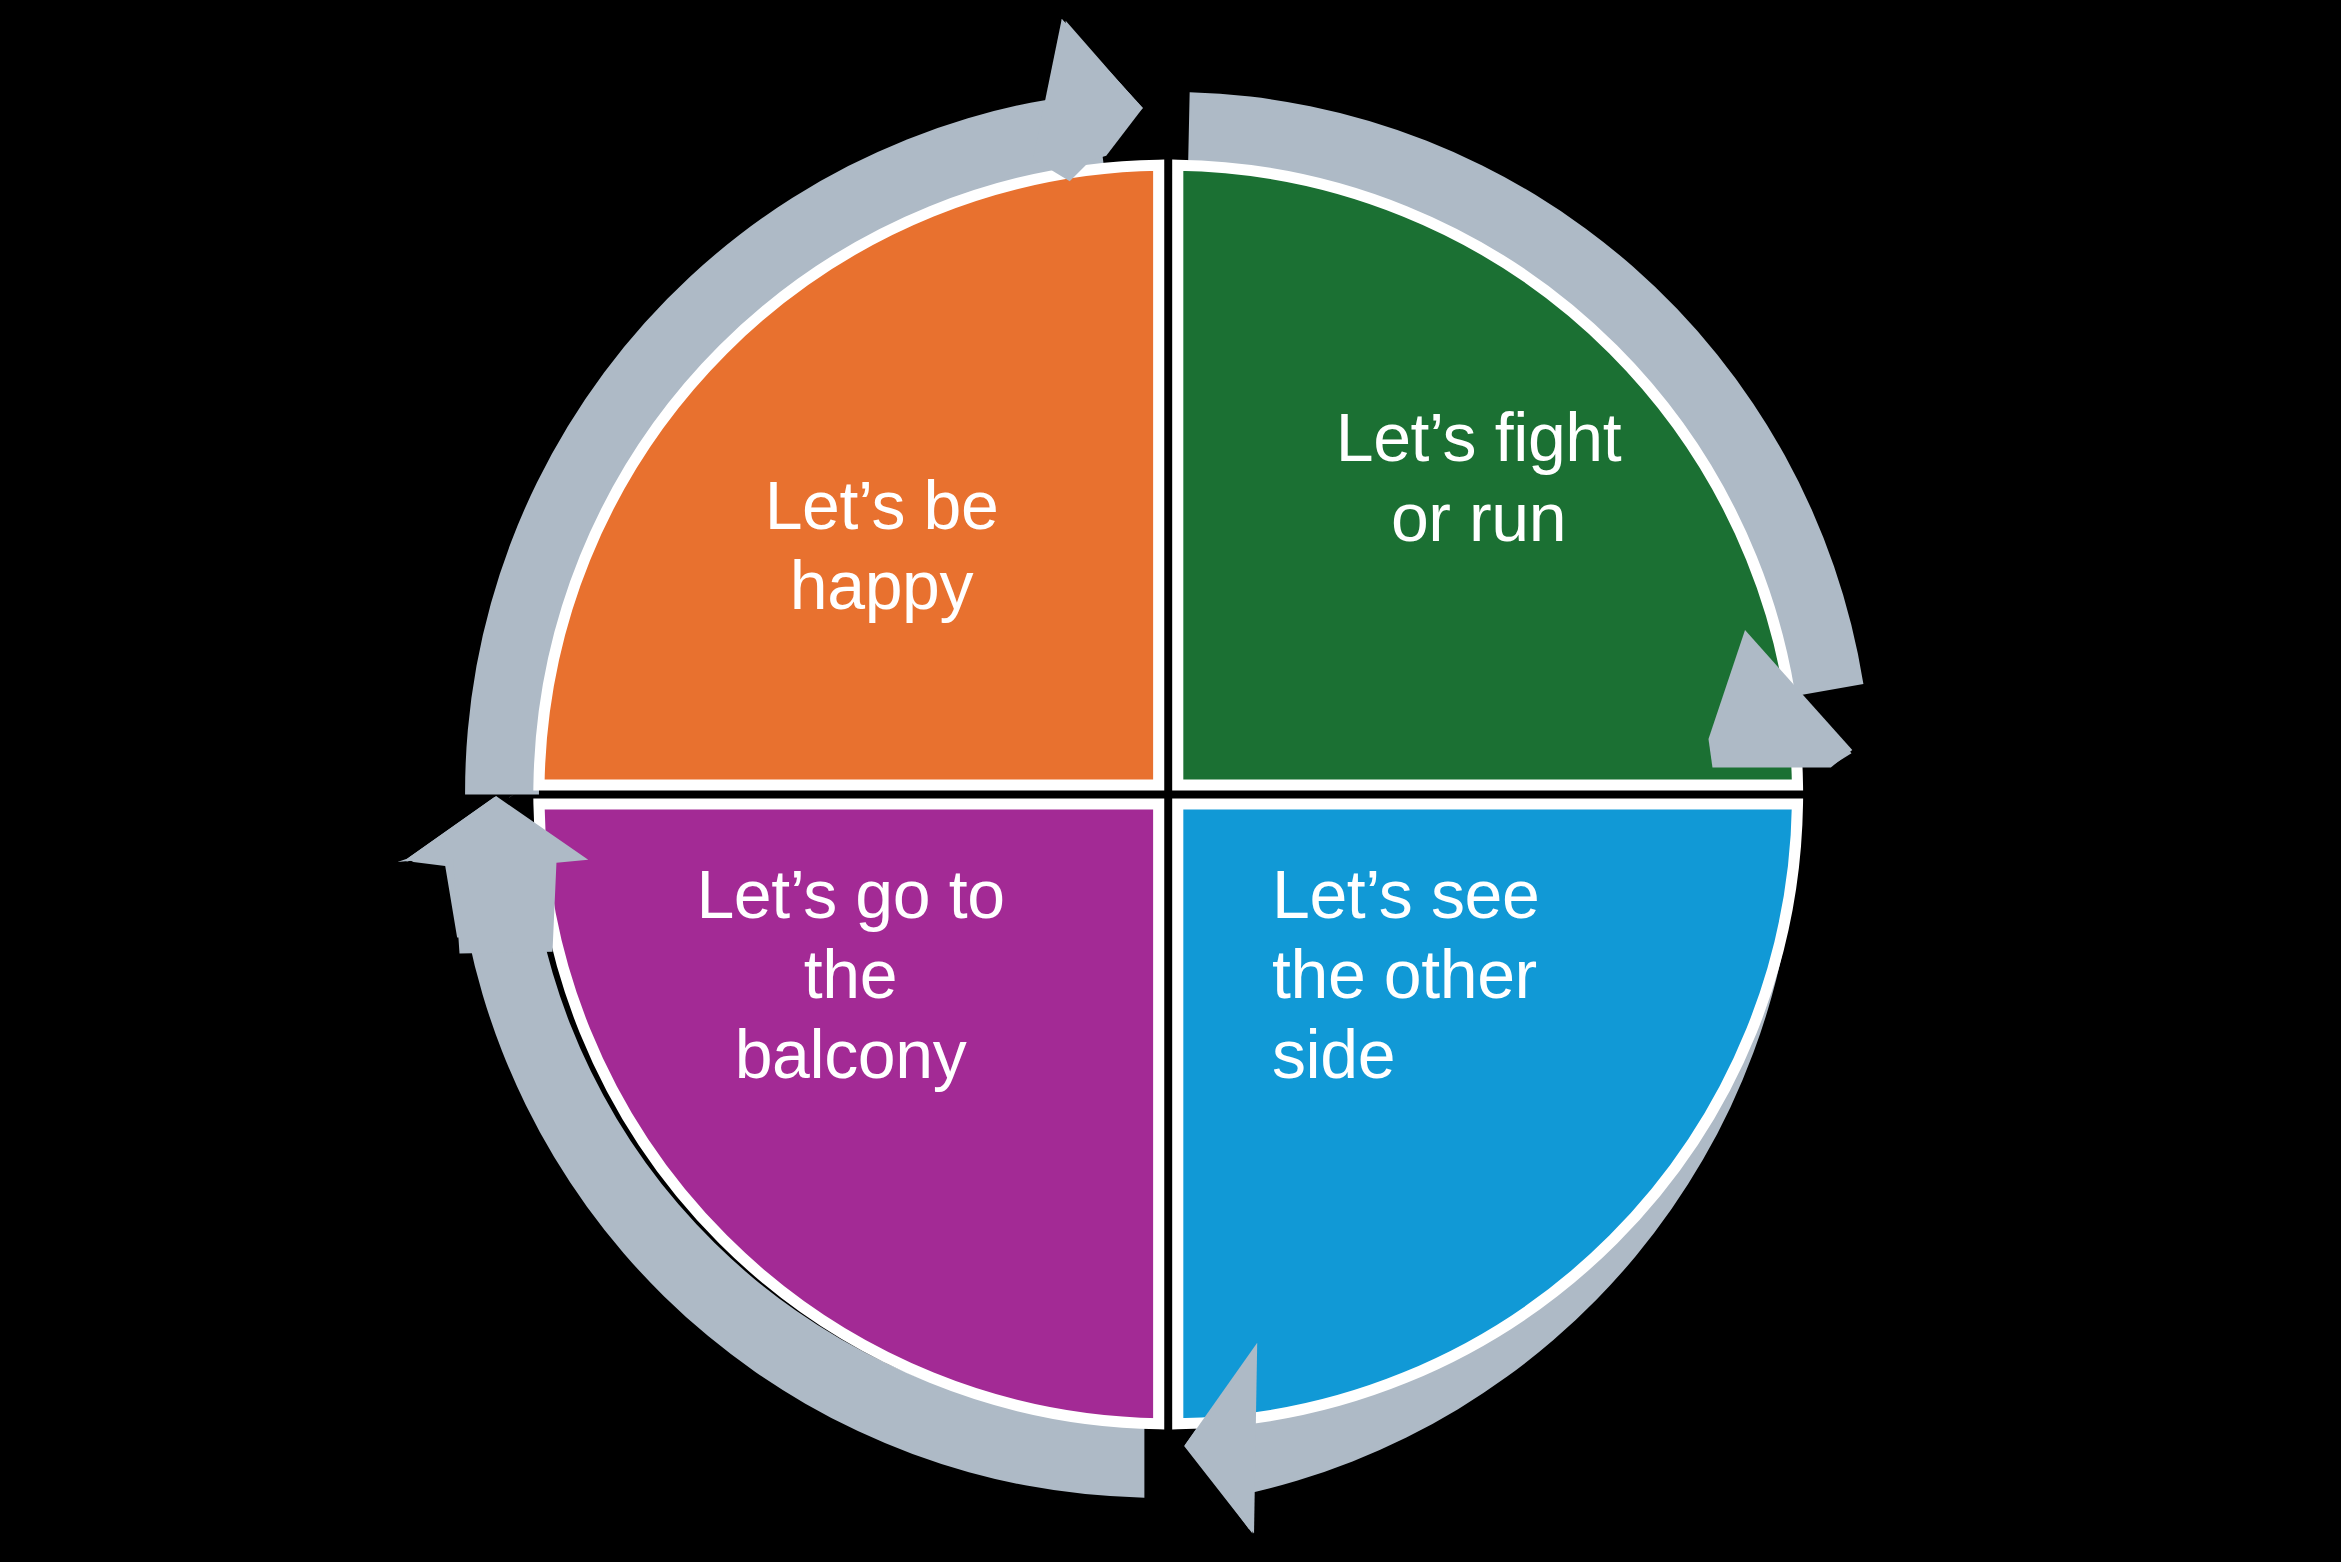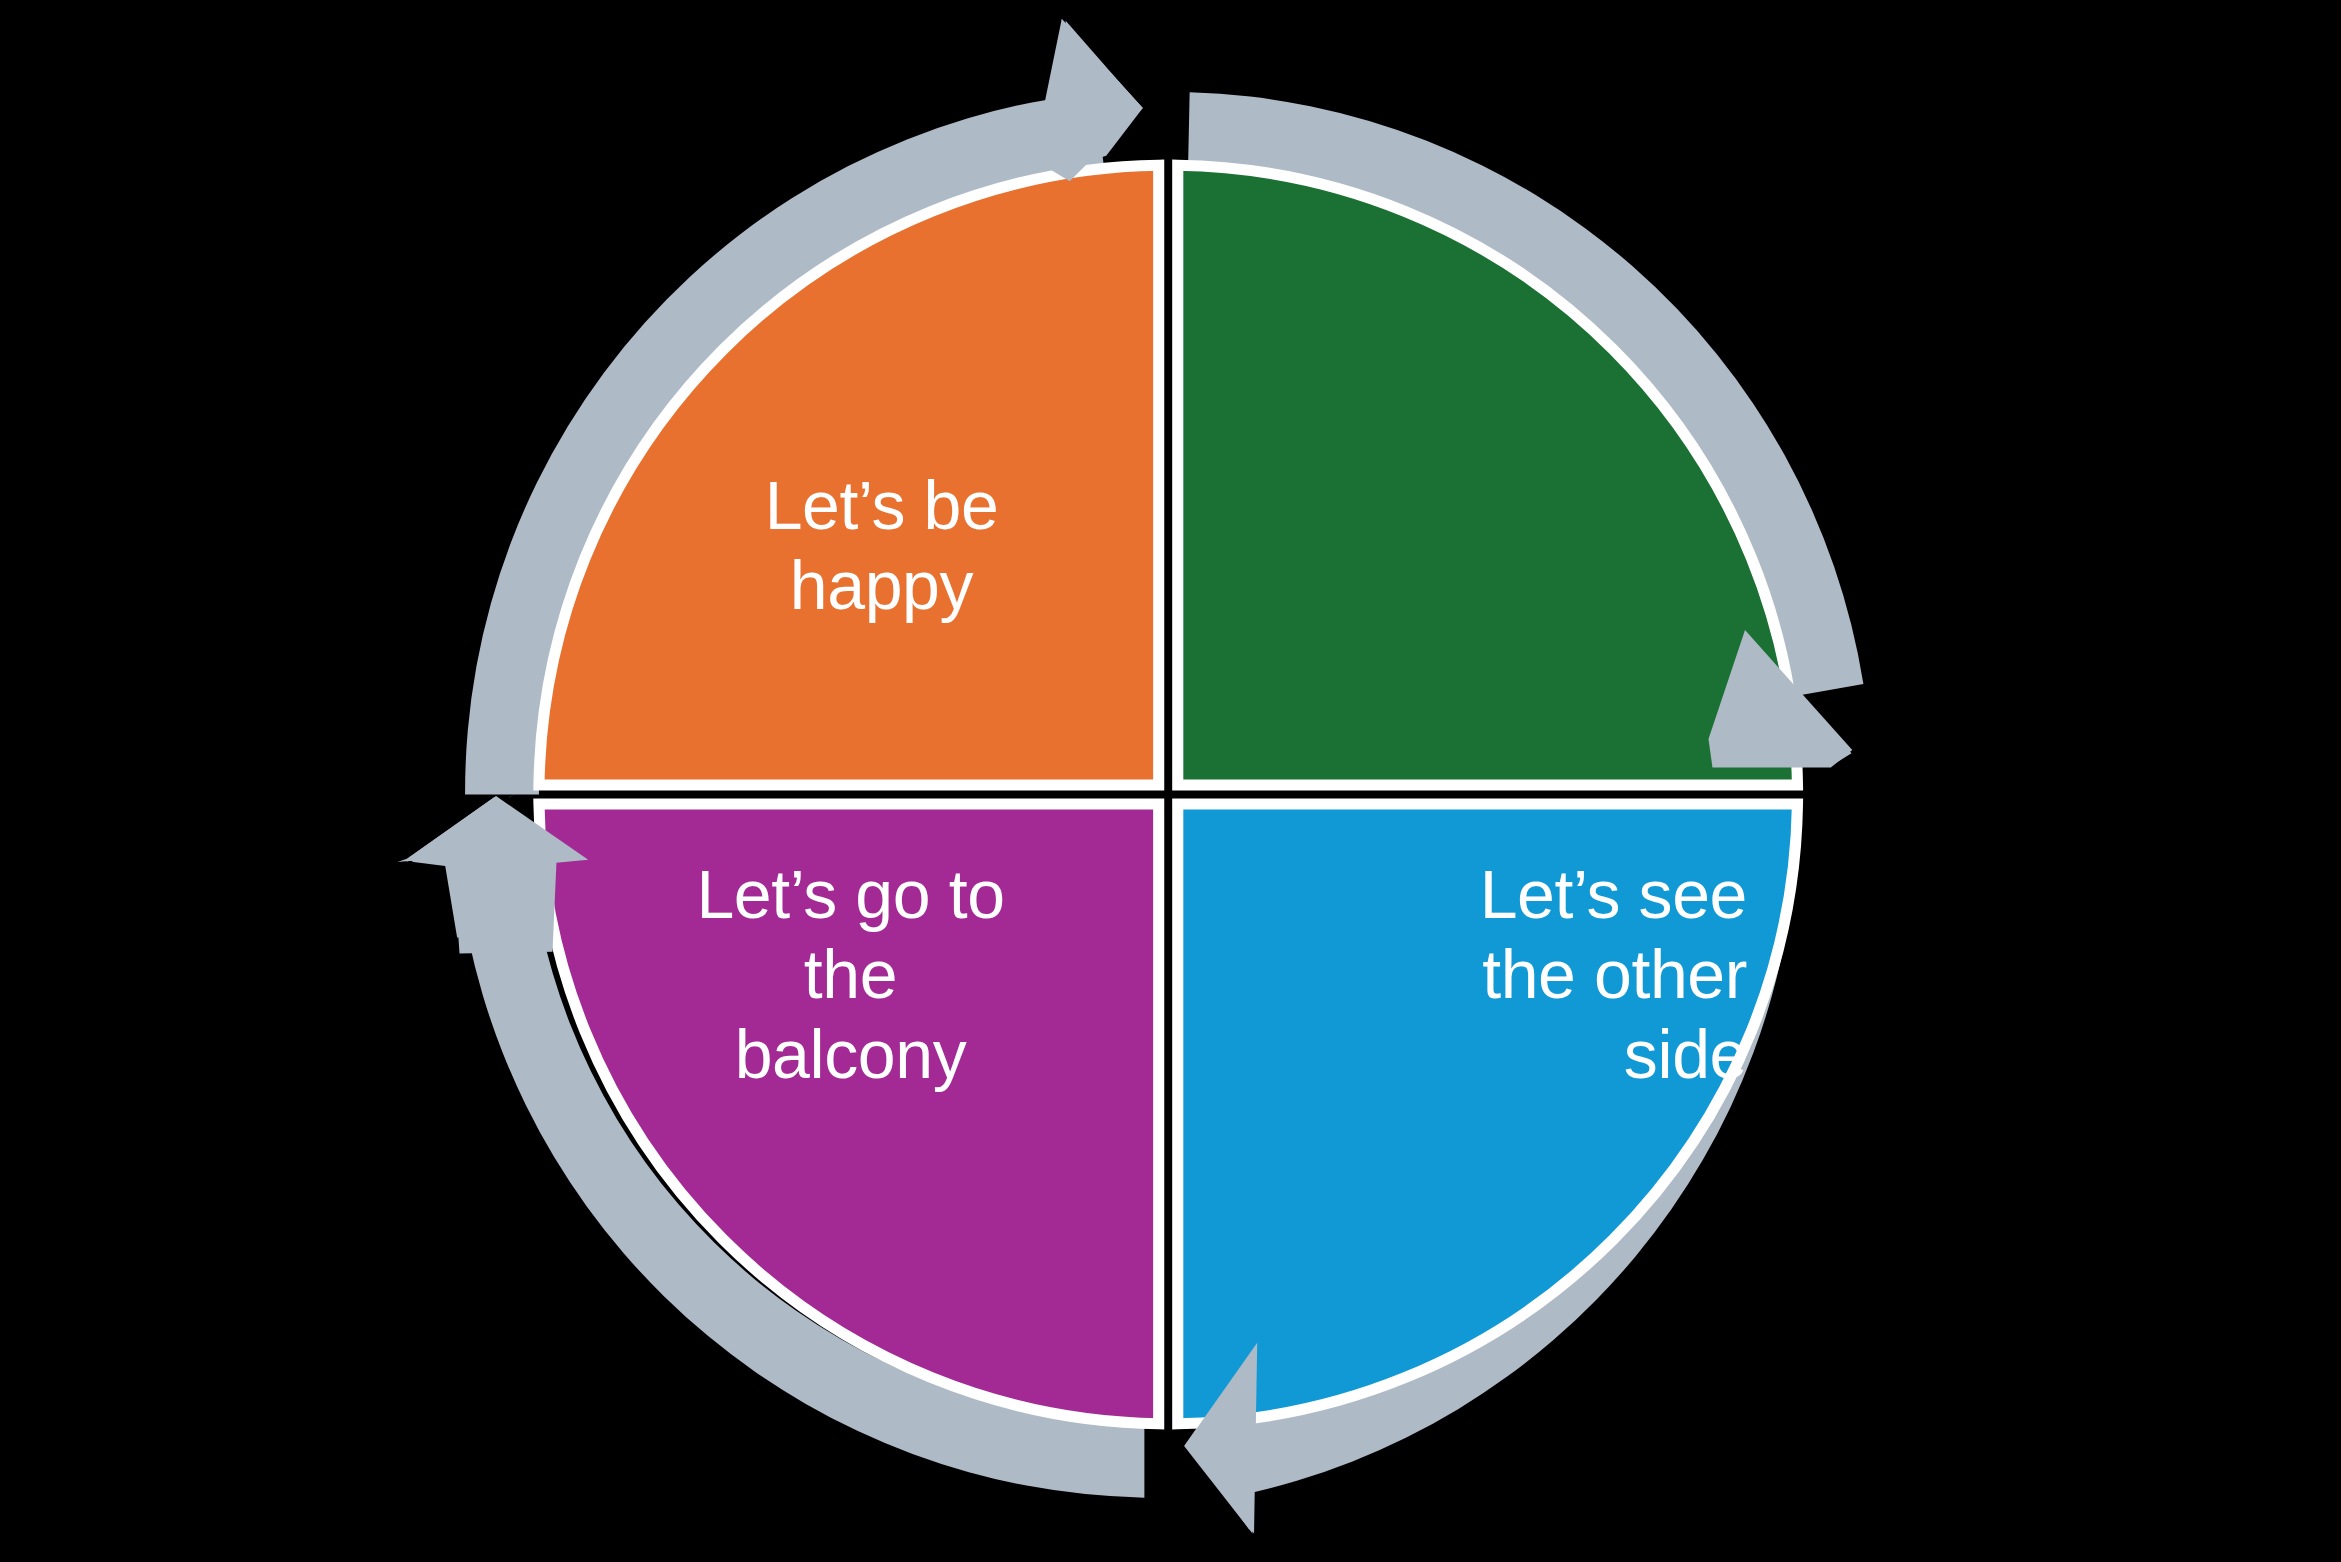--- a/index.html
+++ b/index.html
@@ -57,24 +57,24 @@
   }
   
   #label-balcony {
     left: 636px;
     top: 854px;
     width: 429px;
     text-align: center;
   }
   
   #label-side {
-    left: 1334px;
+    left: 1272px;
     top: 854px;
     width: 413px;
-    text-align: right;
+    text-align: left;
   }
 </style>
 </head>
 <body>
 
 <div id="diagram-root">
 
   <svg id="cycle-svg" viewBox="0 0 2947 1966" xmlns="http://www.w3.org/2000/svg">
 
     <g>
@@ -149,20 +149,22 @@
 
     <path fill="#AEBAC6" d="M 1582,1690 L 1491,1819 L 1578,1930 Z"></path>
 
     <path fill="#AEBAC6" d="M 624,1002 L 512,1081 L 570,1082 L 578,1200 L 695,1198 L 700,1086 L 740,1082 Z"></path>
 
   </svg>
 
   <div class="quad-label" id="label-happy">Let’s be
 happy</div>
 
+  <div class="quad-label" id="label-fight">Let’s fight
+or run</div>
 
   <div class="quad-label" id="label-side">Let’s see
 the other
 side</div>
 
   <div class="quad-label" id="label-balcony">Let’s go to
 the
 balcony</div>
 
 </div>

